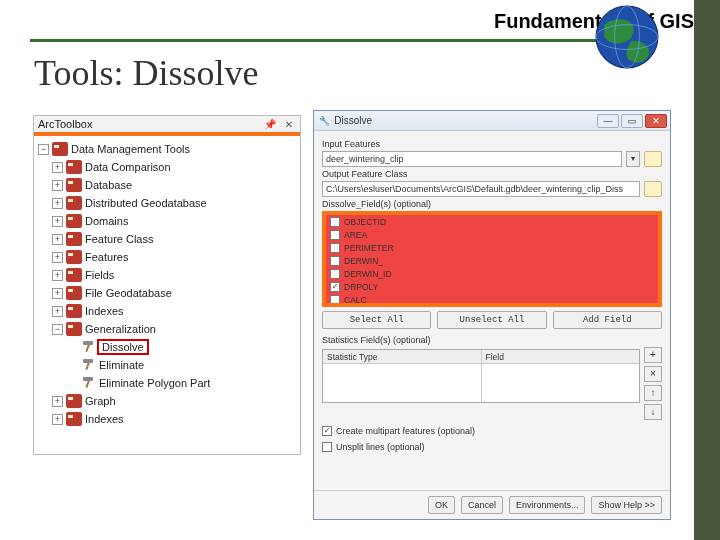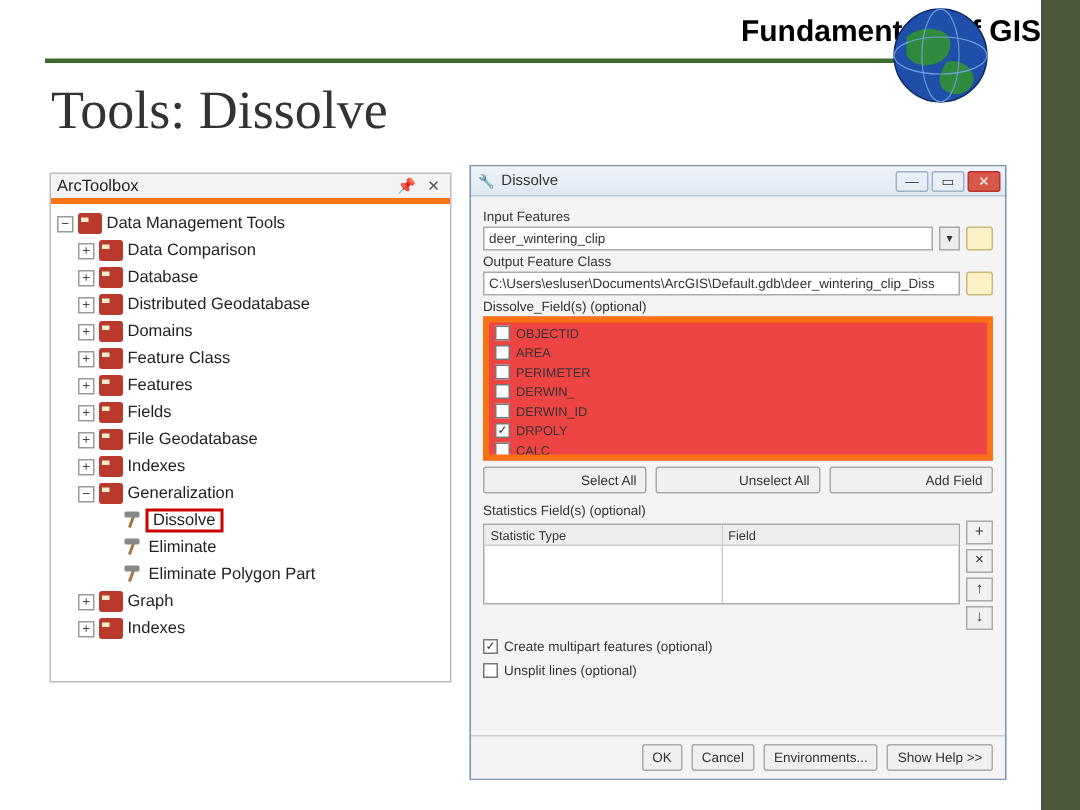--- a/index.html
+++ b/index.html
@@ -165,21 +165,21 @@
   .li { display:flex; align-items:center; gap:4px; height:13px; padding:0 4px; font-size:8.5px;}
   .ck { width:10px;height:10px;border:1px solid #777;background:#fff;flex-shrink:0;}
   .ck.on::after{content:"✓";font-size:8px;line-height:8px;display:block;text-align:center;color:#333;}
   .btnrow { display:flex; gap:6px; margin-top:4px;}
   .btn {
     height:18px; border:1px solid #aaa; background:#f0f0f0;
     font-size:9px; padding:0 6px; line-height:16px;
     border-radius:2px;
     text-align:center;
   }
-  .btn.wide { flex:1; text-align:right;}
+  .btn.wide { flex:1; text-align:center;font-family:Liberation Mono, monospace;}
   .stats-table{
     border:1px solid #aaa;background:#fff;height:54px;margin-top:2px;
     display:flex;
   }
   .stats-col{flex:1;border-right:1px solid #ccc;}
   .stats-col:last-child{border-right:none;}
   .stats-head{background:#eee;border-bottom:1px solid #ccc;height:14px;
     font-size:8.5px;line-height:14px;padding:0 4px;}
   .side-btns{width:18px;display:flex;flex-direction:column;gap:3px;margin-left:4px;}
   .sqbtn{width:18px;height:16px;border:1px solid #aaa;background:#f0f0f0;

